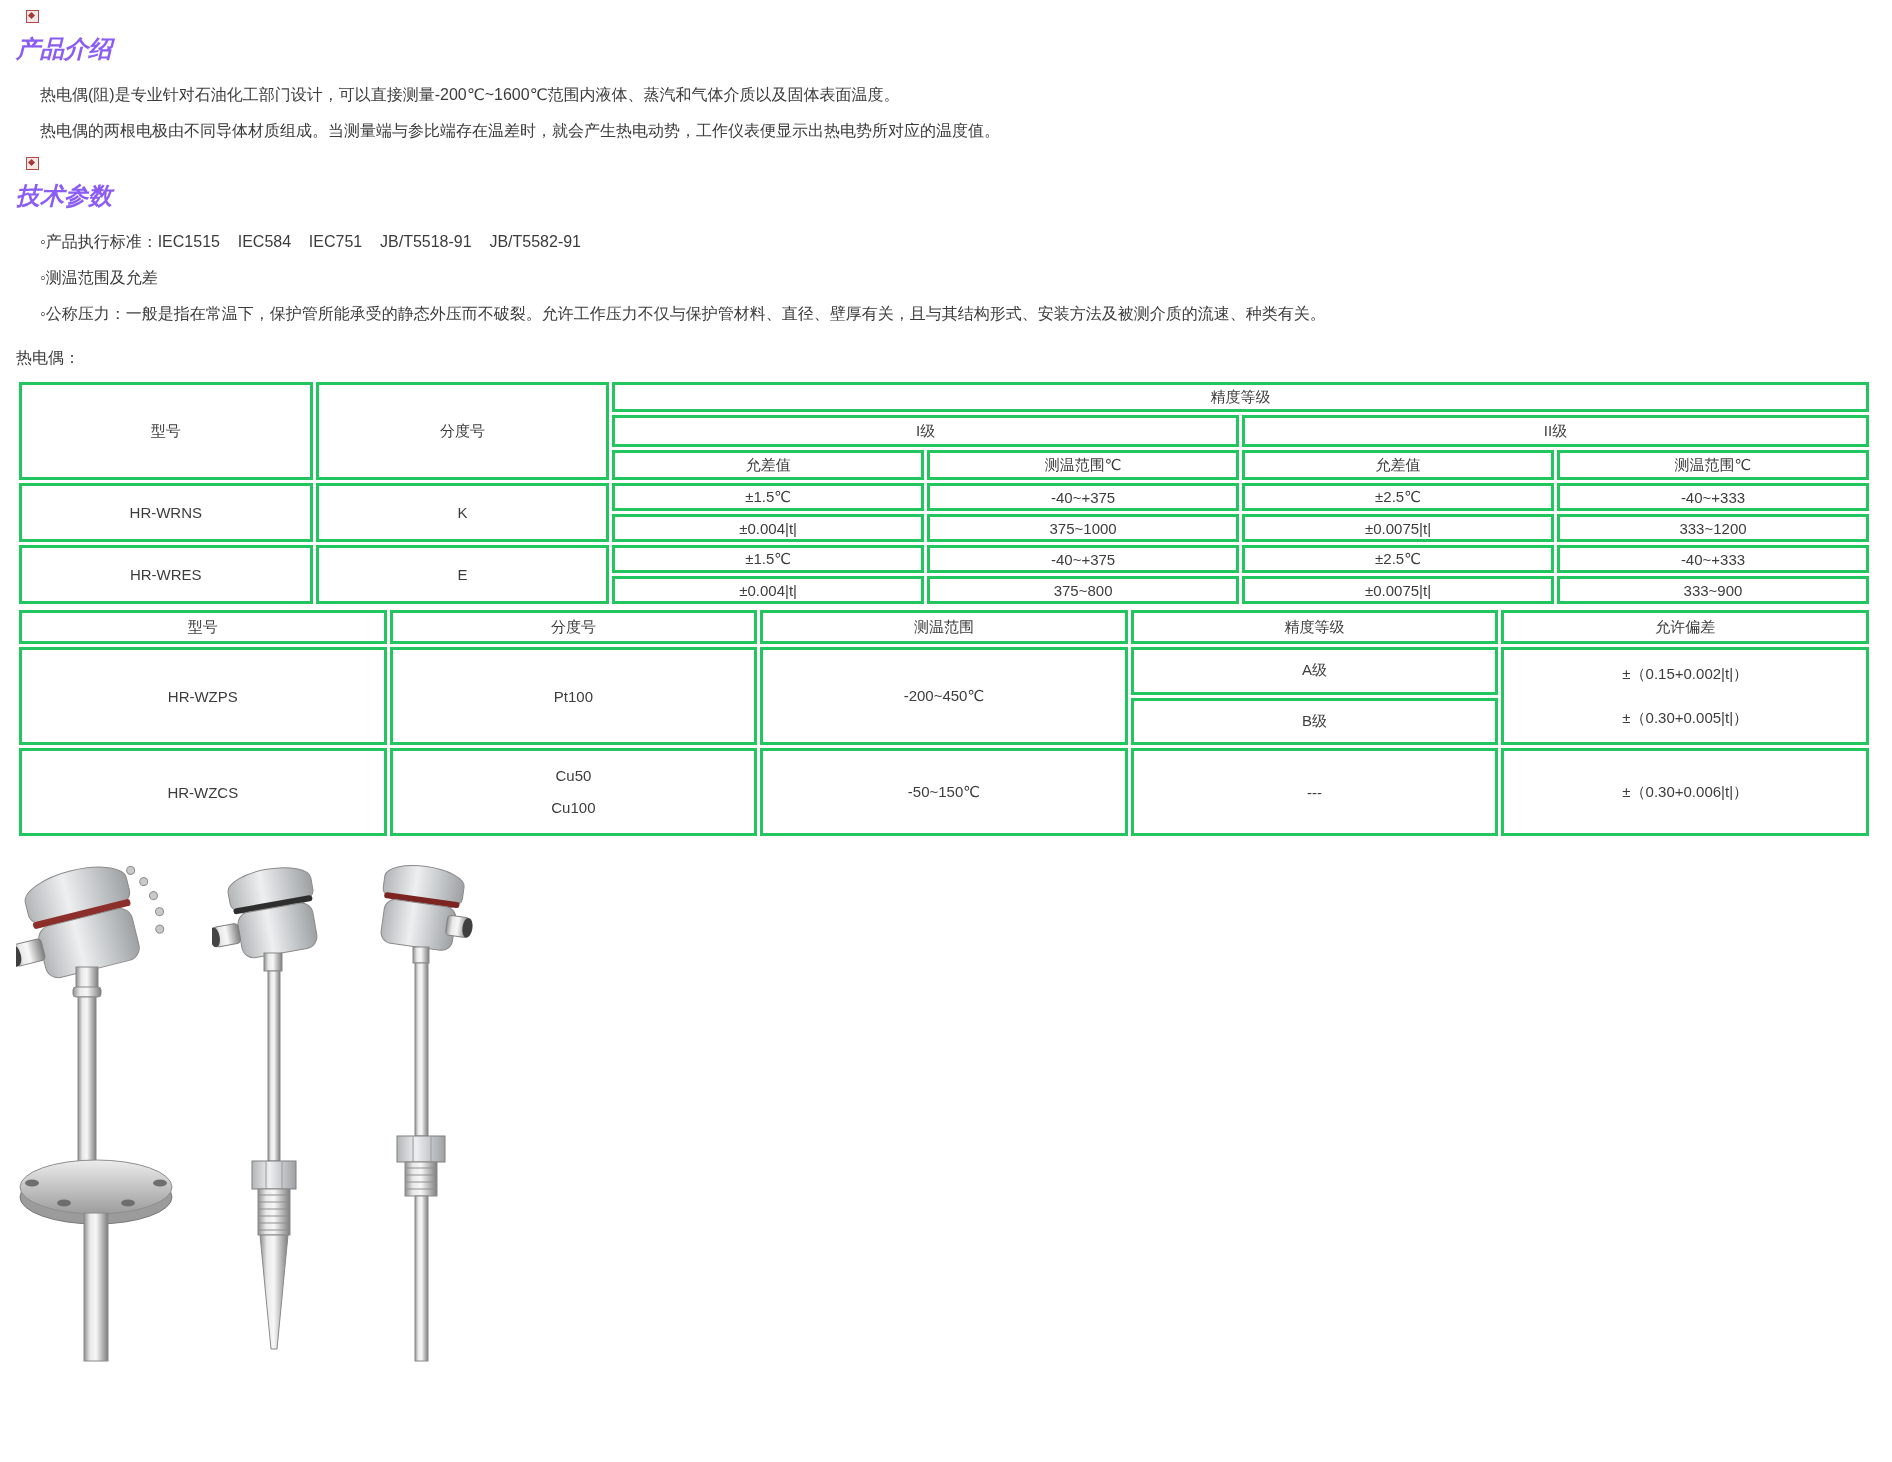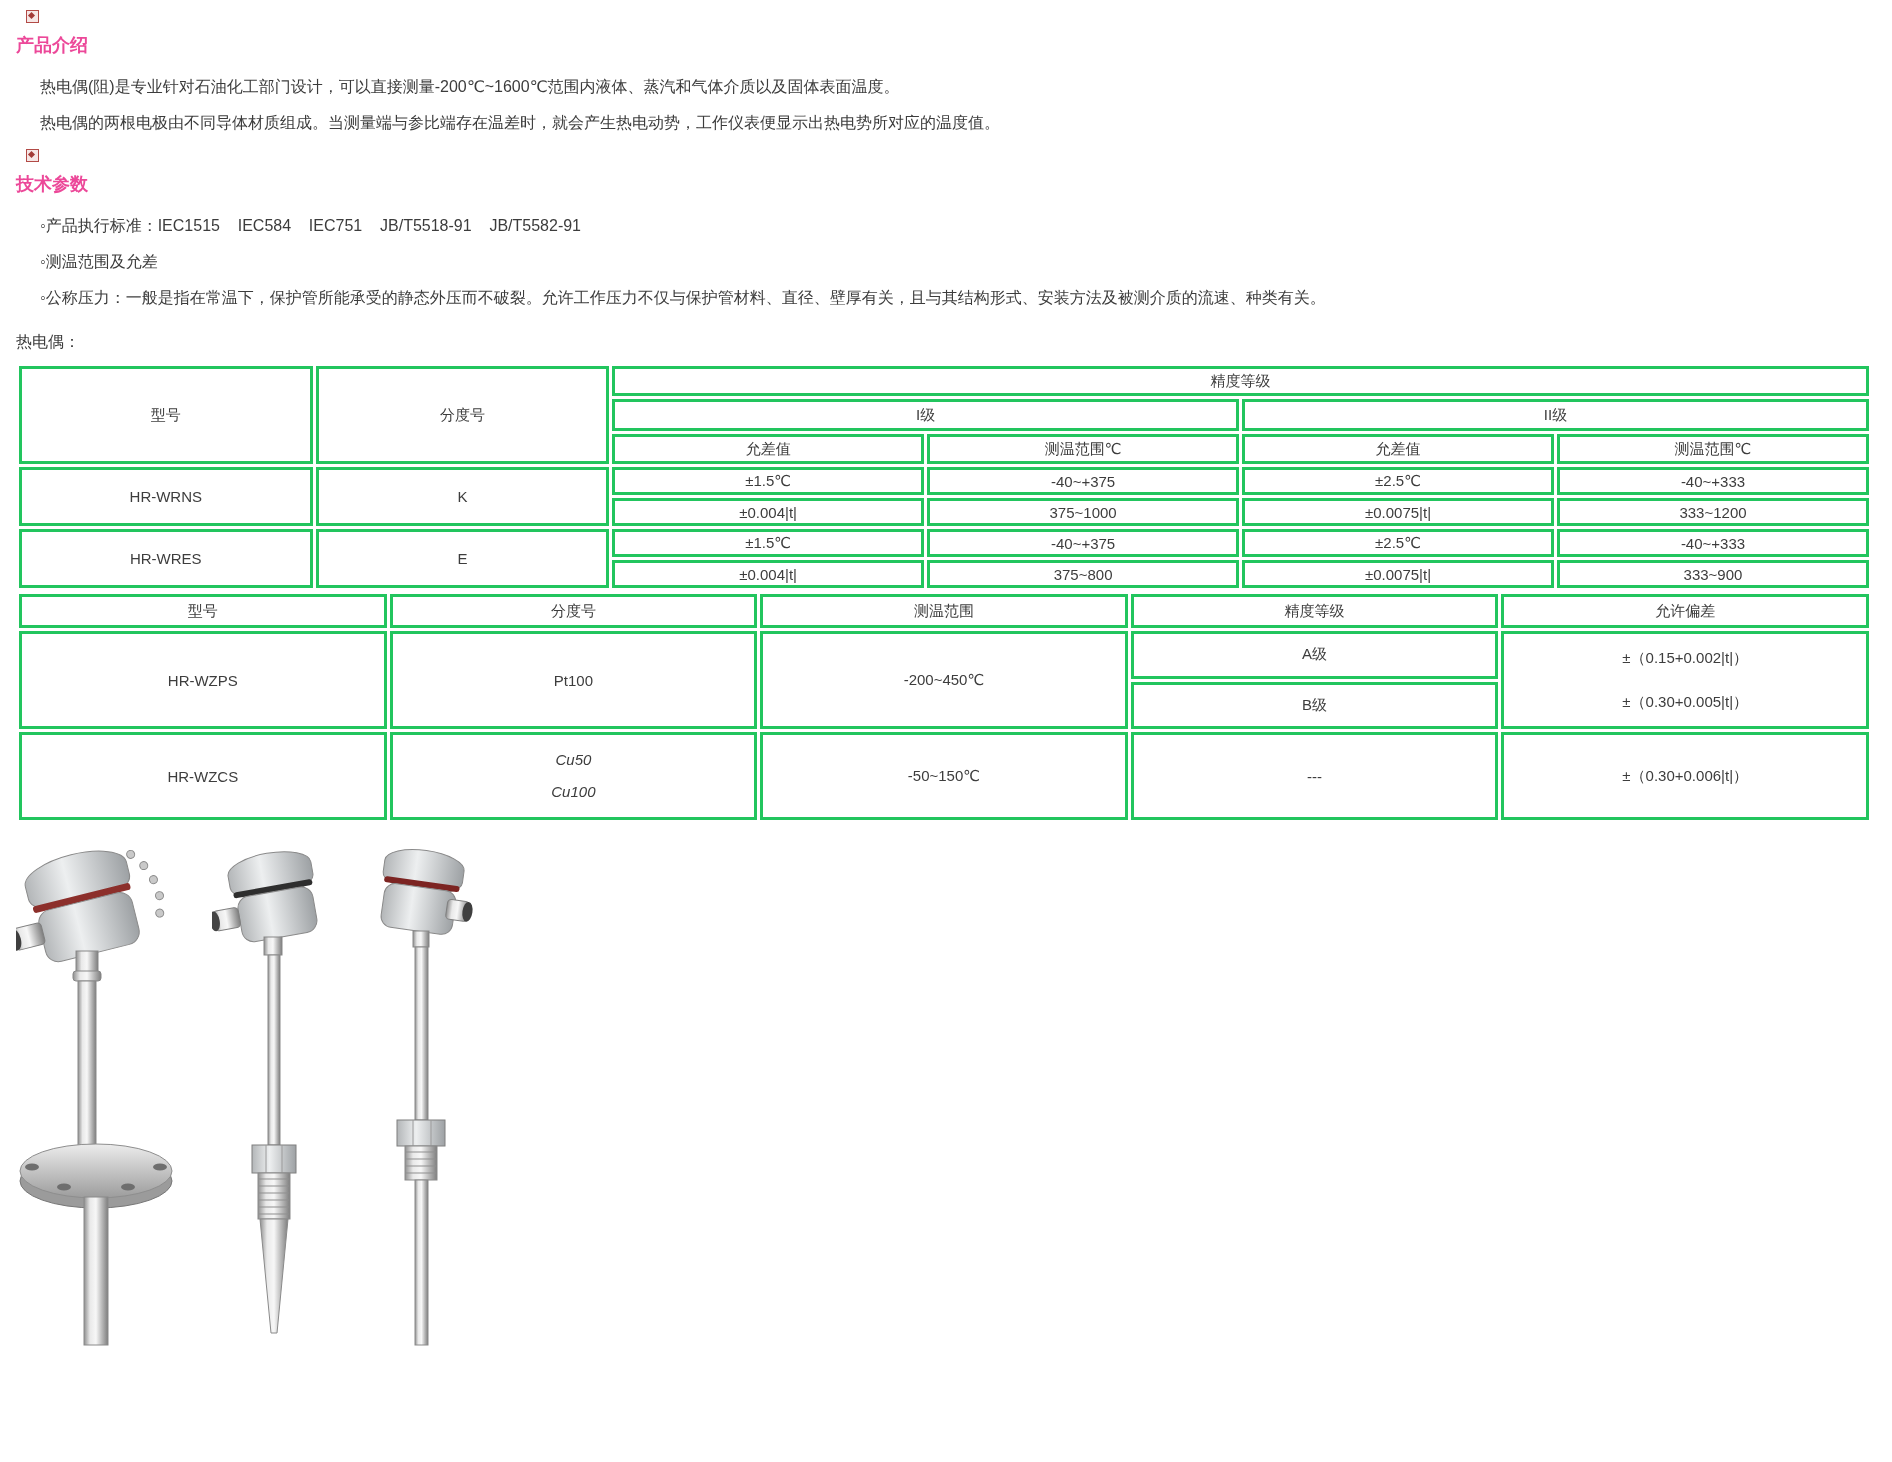--- a/index.html
+++ b/index.html
@@ -14,21 +14,21 @@
   .marker{
     display:inline-block;width:11px;height:11px;
     border:1px solid #b24a46;background:#f6e7e6;position:relative;
     margin-left:10px;margin-bottom:6px;
   }
   .marker::after{
     content:"";position:absolute;left:2px;top:2px;width:5px;height:5px;
     background:#a33c38;transform:rotate(45deg);
   }
 
-  h2.sec{font-size:18px;font-weight:bold;color:#ec4899;margin:0 0 12px 0;}
+  h2.sec{font-size:24px;font-weight:bold;color:#8b5cf6;margin:0 0 12px 0;font-style:italic;}
   .para{font-size:16px;line-height:36px;margin:0;padding-left:24px;white-space:pre-wrap;}
   .bullet{font-size:16px;line-height:36px;margin:0;padding-left:24px;white-space:pre-wrap;}
   .tbl-label{font-size:16px;margin:16px 0 10px 0;}
 
   table.tbl{
     width:1856px;table-layout:fixed;
     border-collapse:separate;border-spacing:3px;
   }
   table.tbl td{
     border:3px solid #22c55e;
@@ -40,21 +40,21 @@
   .tc-table .hr2{height:32px}
   .tc-table .hr3{height:30px}
   .tc-table .dr{height:28px}
 
   .rtd-table .hr{height:34px}
   .rtd-table .ra{height:42px}
   .rtd-table .rb{height:42px}
   .rtd-table .rc{height:88px}
   .pre{white-space:pre-line;}
   .dev-line{display:block;line-height:44px;}
-  .two-line{line-height:32px;font-style:italic;}
+  .two-line{line-height:32px;}
 
   .photos{display:flex;align-items:flex-start;gap:18px;margin:22px 0 0 0;height:505px;}
   .photo{display:block;}
 </style>
 </head>
 <body>
 
 <div class="page">
 
   <span class="marker"></span>

